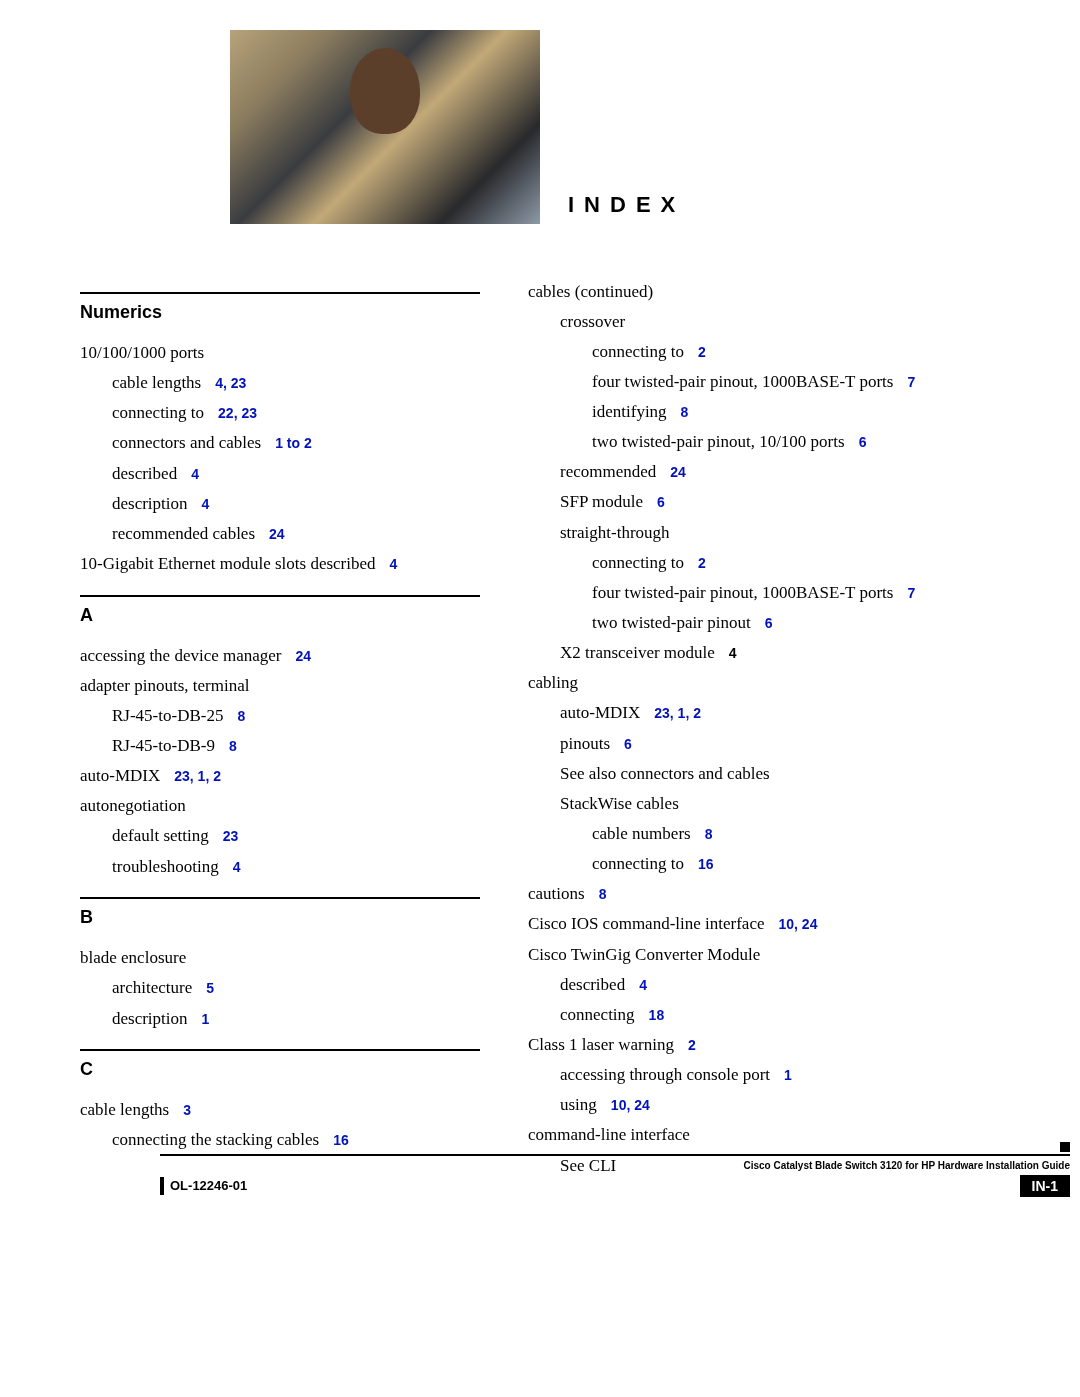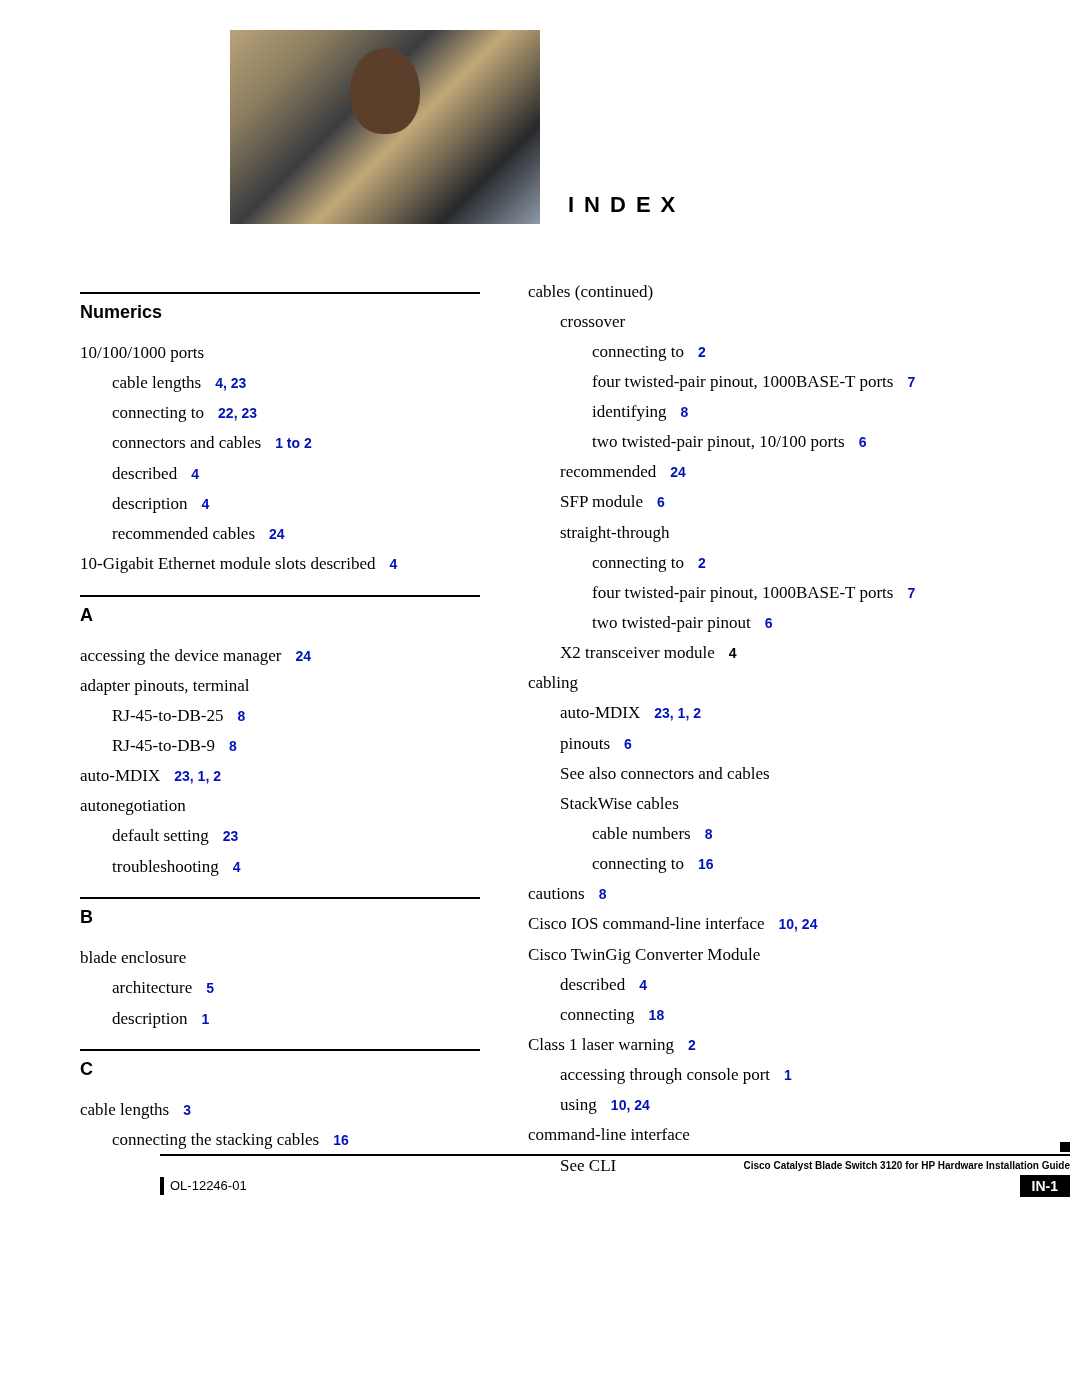--- a/index.html
+++ b/index.html
@@ -95,21 +95,21 @@
     margin-top: 4px;
   }
   .doc-num-wrap {
     display:flex; align-items:center; gap:6px;
   }
   .tick {
     width: 4px; height: 18px; background:#000;
   }
   .doc-num {
     font-family: Arial, Helvetica, sans-serif;
-    font-weight: 400;
+    font-weight: 700;
     font-size: 13px;
   }
   .page-box {
     background:#000; color:#fff;
     font-family: Arial, Helvetica, sans-serif;
     font-weight:700; font-size:14px;
     padding:3px 12px;
   }
   .corner-sq {
     width:10px; height:10px; background:#000;

